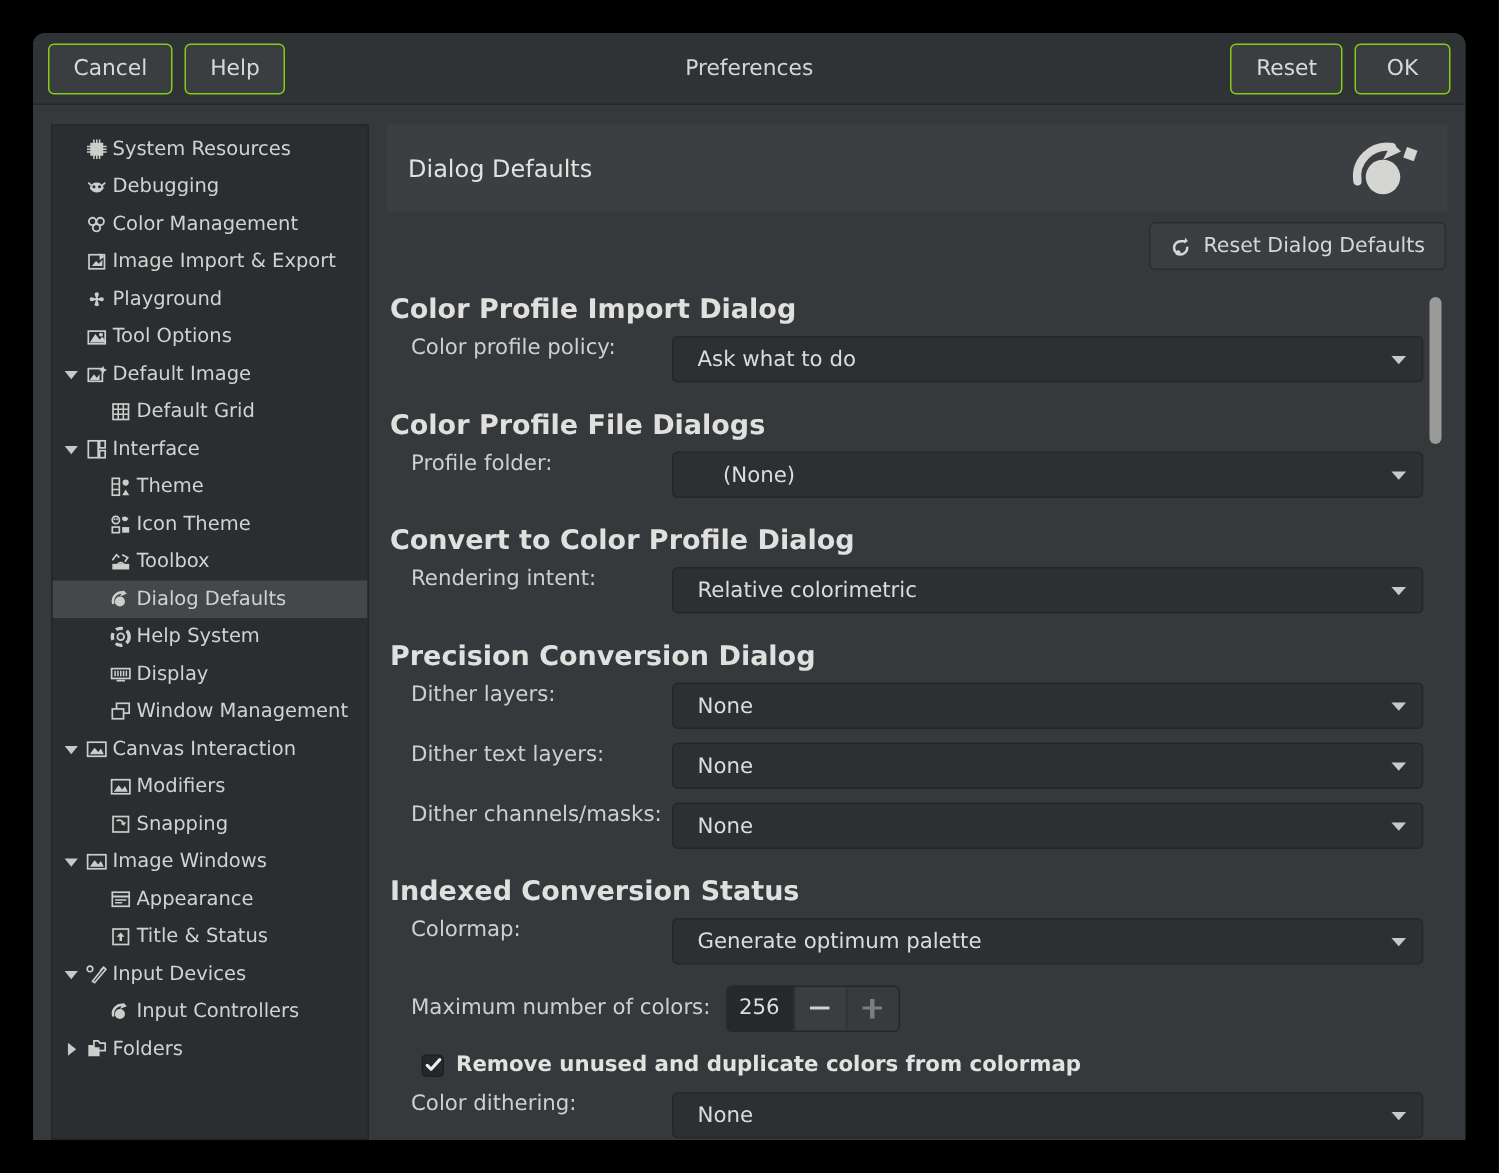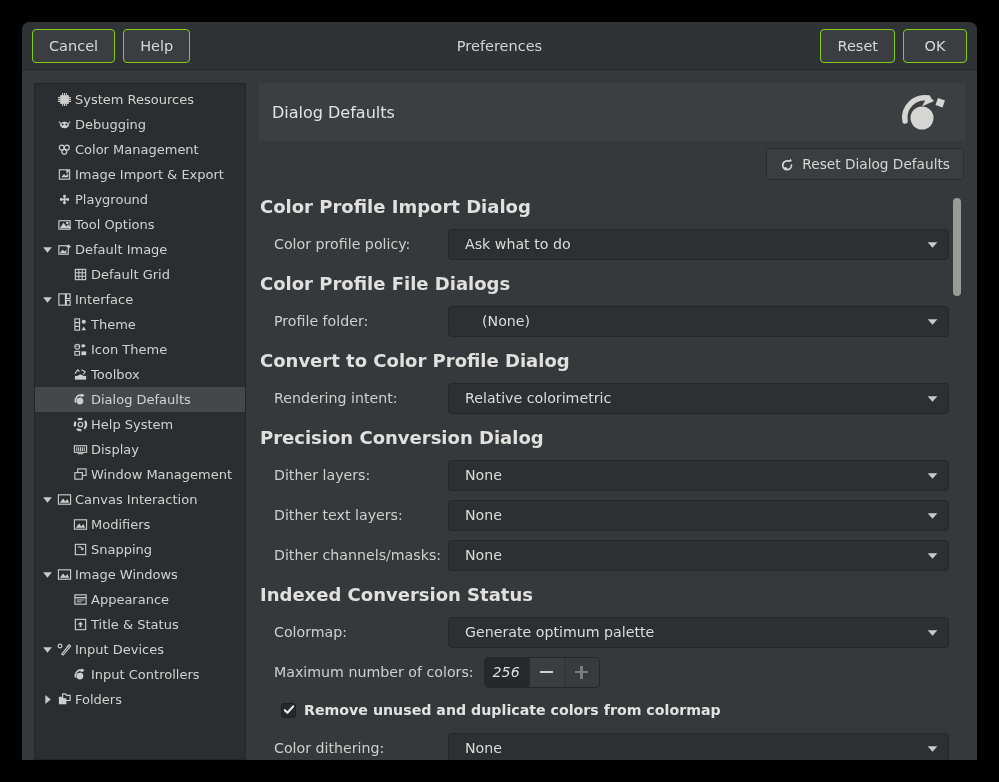--- a/index.html
+++ b/index.html
@@ -155,21 +155,21 @@
     cursor: pointer;
   }
 
   .sect-head {
     color: #e0e0de;
     font-size: 18px;
     font-weight: bold;
     padding: 9px 0 7px 2px;
   }
   .opt-row {
-    display: flex; align-items: center;
+    display: flex; 
     height: 40px;
   }
   .opt-label {
     width: 190px; flex: 0 0 190px;
     padding-left: 16px;
     color: #cfcfcd;
     font-size: 14.2px;
     white-space: nowrap;
   }
   .combo {
@@ -226,21 +226,20 @@
     overflow: hidden;
   }
   .spin-field {
     width: 44px;
     background: #26292b;
     color: #dcdcda;
     font-size: 14.2px;
     display: flex; align-items: center;
     padding-left: 8px;
     cursor: text;
-    font-style: italic;
   }
   .spin-btn {
     width: 35px;
     background: #3b3e40;
     border-left: 1px solid #2a2d2f;
     display: flex; align-items: center; justify-content: center;
     cursor: pointer;
   }
   .spin-btn.disabled { opacity: 0.45; }
   .sign { display: block; background: #d0d0ce; }

